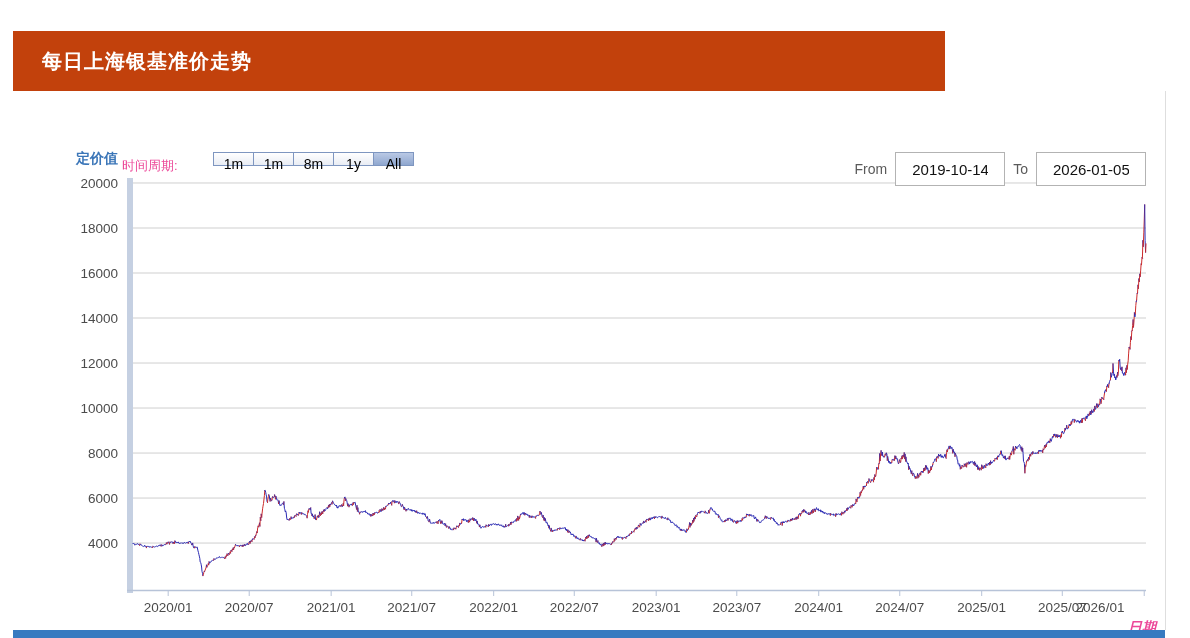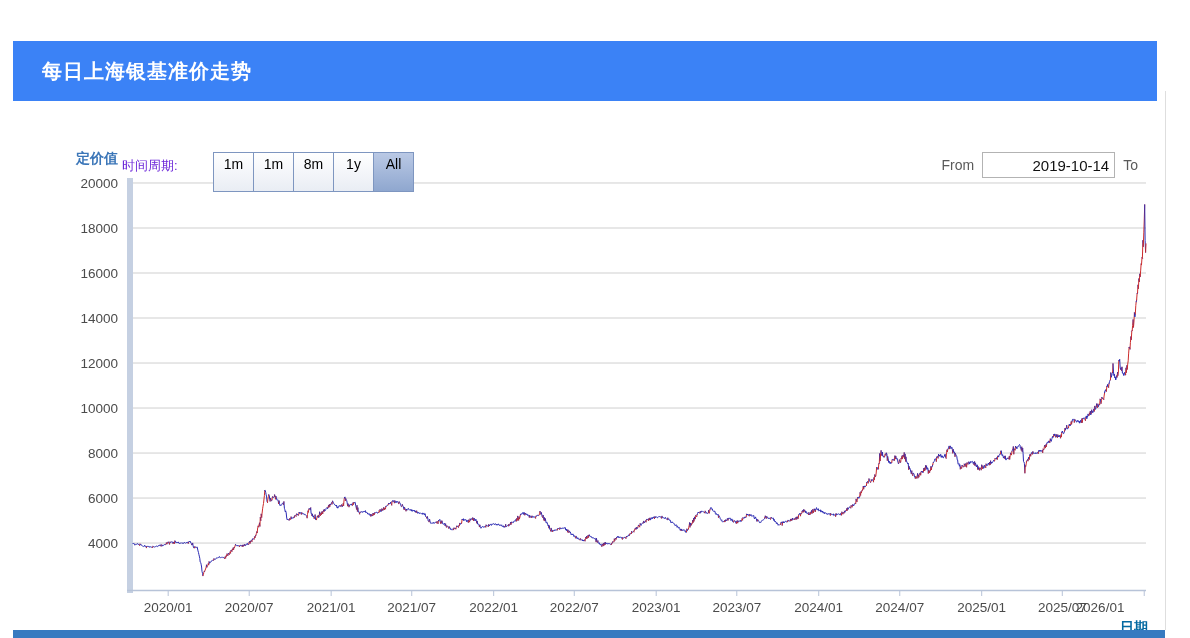--- a/index.html
+++ b/index.html
@@ -1,32 +1,32 @@
 <!DOCTYPE html>
 <html><head>
 <meta charset="utf-8">
 <style>
   html,body{margin:0;padding:0;background:#ffffff;width:1190px;height:638px;overflow:hidden;
     font-family:"Liberation Sans", sans-serif;}
   .abs{position:absolute;}
-  .panel-header{left:13px;top:41px;width:1144px;height:60px;background:#3b82f6;}
+  .panel-header{left:13px;top:31px;width:932px;height:60px;background:#c2410c;}
   .panel-title{margin-left:29px;line-height:60px;color:#ffffff;font-size:20px;font-weight:bold;letter-spacing:1px;}
   .panel-right-border{left:1165px;top:91px;width:1px;height:539px;background:#dedede;}
   .y-axis-title{left:50px;top:150px;width:68px;text-align:right;color:#3b76b8;font-size:14px;font-weight:bold;}
-  .x-axis-title{top:619px;right:42px;color:#0369a1;font-size:14px;font-weight:bold;}
-  .period-label{left:122px;top:157px;color:#6d28d9;font-size:13px;}
+  .x-axis-title{top:619px;right:34px;color:#ec4899;font-size:14px;font-weight:bold;font-style:italic;}
+  .period-label{left:122px;top:157px;color:#ec4899;font-size:13px;}
   .btn-group{left:213px;top:152px;display:flex;}
-  .pbtn{width:41px;height:40px;box-sizing:border-box;margin-left:-1px;border:1px solid #7e96c0;
+  .pbtn{width:41px;height:14px;box-sizing:border-box;margin-left:-1px;border:1px solid #7e96c0;
     background:linear-gradient(#ffffff,#e9edf4);font-size:14px;color:#000;text-align:center;line-height:22px;cursor:pointer;}
   .pbtn:first-child{margin-left:0;}
   .pbtn.selected{background:linear-gradient(#bac9e5,#8fa7cf);}
   .range-group{top:152px;right:44px;display:flex;align-items:center;}
   .range-label{color:#5a5a5a;font-size:14px;margin:0 8px;}
-  .date-input{width:133px;height:26px;box-sizing:border-box;border:1px solid #b3b3b3;background:#fff;
-    text-align:right;font-size:15px;color:#111;font-family:"Liberation Sans", sans-serif;padding:5px;}
+  .date-input{width:110px;height:26px;box-sizing:border-box;border:1px solid #b3b3b3;background:#fff;
+    text-align:right;font-size:15px;color:#111;font-family:"Liberation Sans", sans-serif;padding:16px;}
   .bottom-strip{left:13px;top:630px;width:1152px;height:8px;background:#377ac0;}
   svg text{font-family:"Liberation Sans", sans-serif;}
 </style>
 </head>
 <body>
 
 <svg id="chart" class="abs" style="left:0;top:0;" width="1190" height="638">
     <line x1="133" y1="543.0458235710782" x2="1146" y2="543.0458235710782" stroke="#cfcfcf" stroke-width="1"></line>
     <text x="118" y="548.0458235710782" text-anchor="end" font-size="13.5" fill="#4b4b4b">4000</text>
     <line x1="133" y1="498.0395575655206" x2="1146" y2="498.0395575655206" stroke="#cfcfcf" stroke-width="1"></line>
@@ -843,17 +843,18 @@
     <div class="pbtn">1m</div>
     <div class="pbtn">8m</div>
     <div class="pbtn">1y</div>
     <div class="pbtn selected">All</div>
   </div>
 
 <div class="abs range-group">
   <span class="range-label" style="margin-left:0;">From</span>
   <input class="date-input" type="text" value="2019-10-14" style="">
   <span class="range-label">To</span>
+  <input class="date-input" type="text" value="2026-01-05" style="">
 </div>
 
 <div class="abs x-axis-title">日期</div>
 
 <div class="abs bottom-strip"></div>
 
 </body></html>

